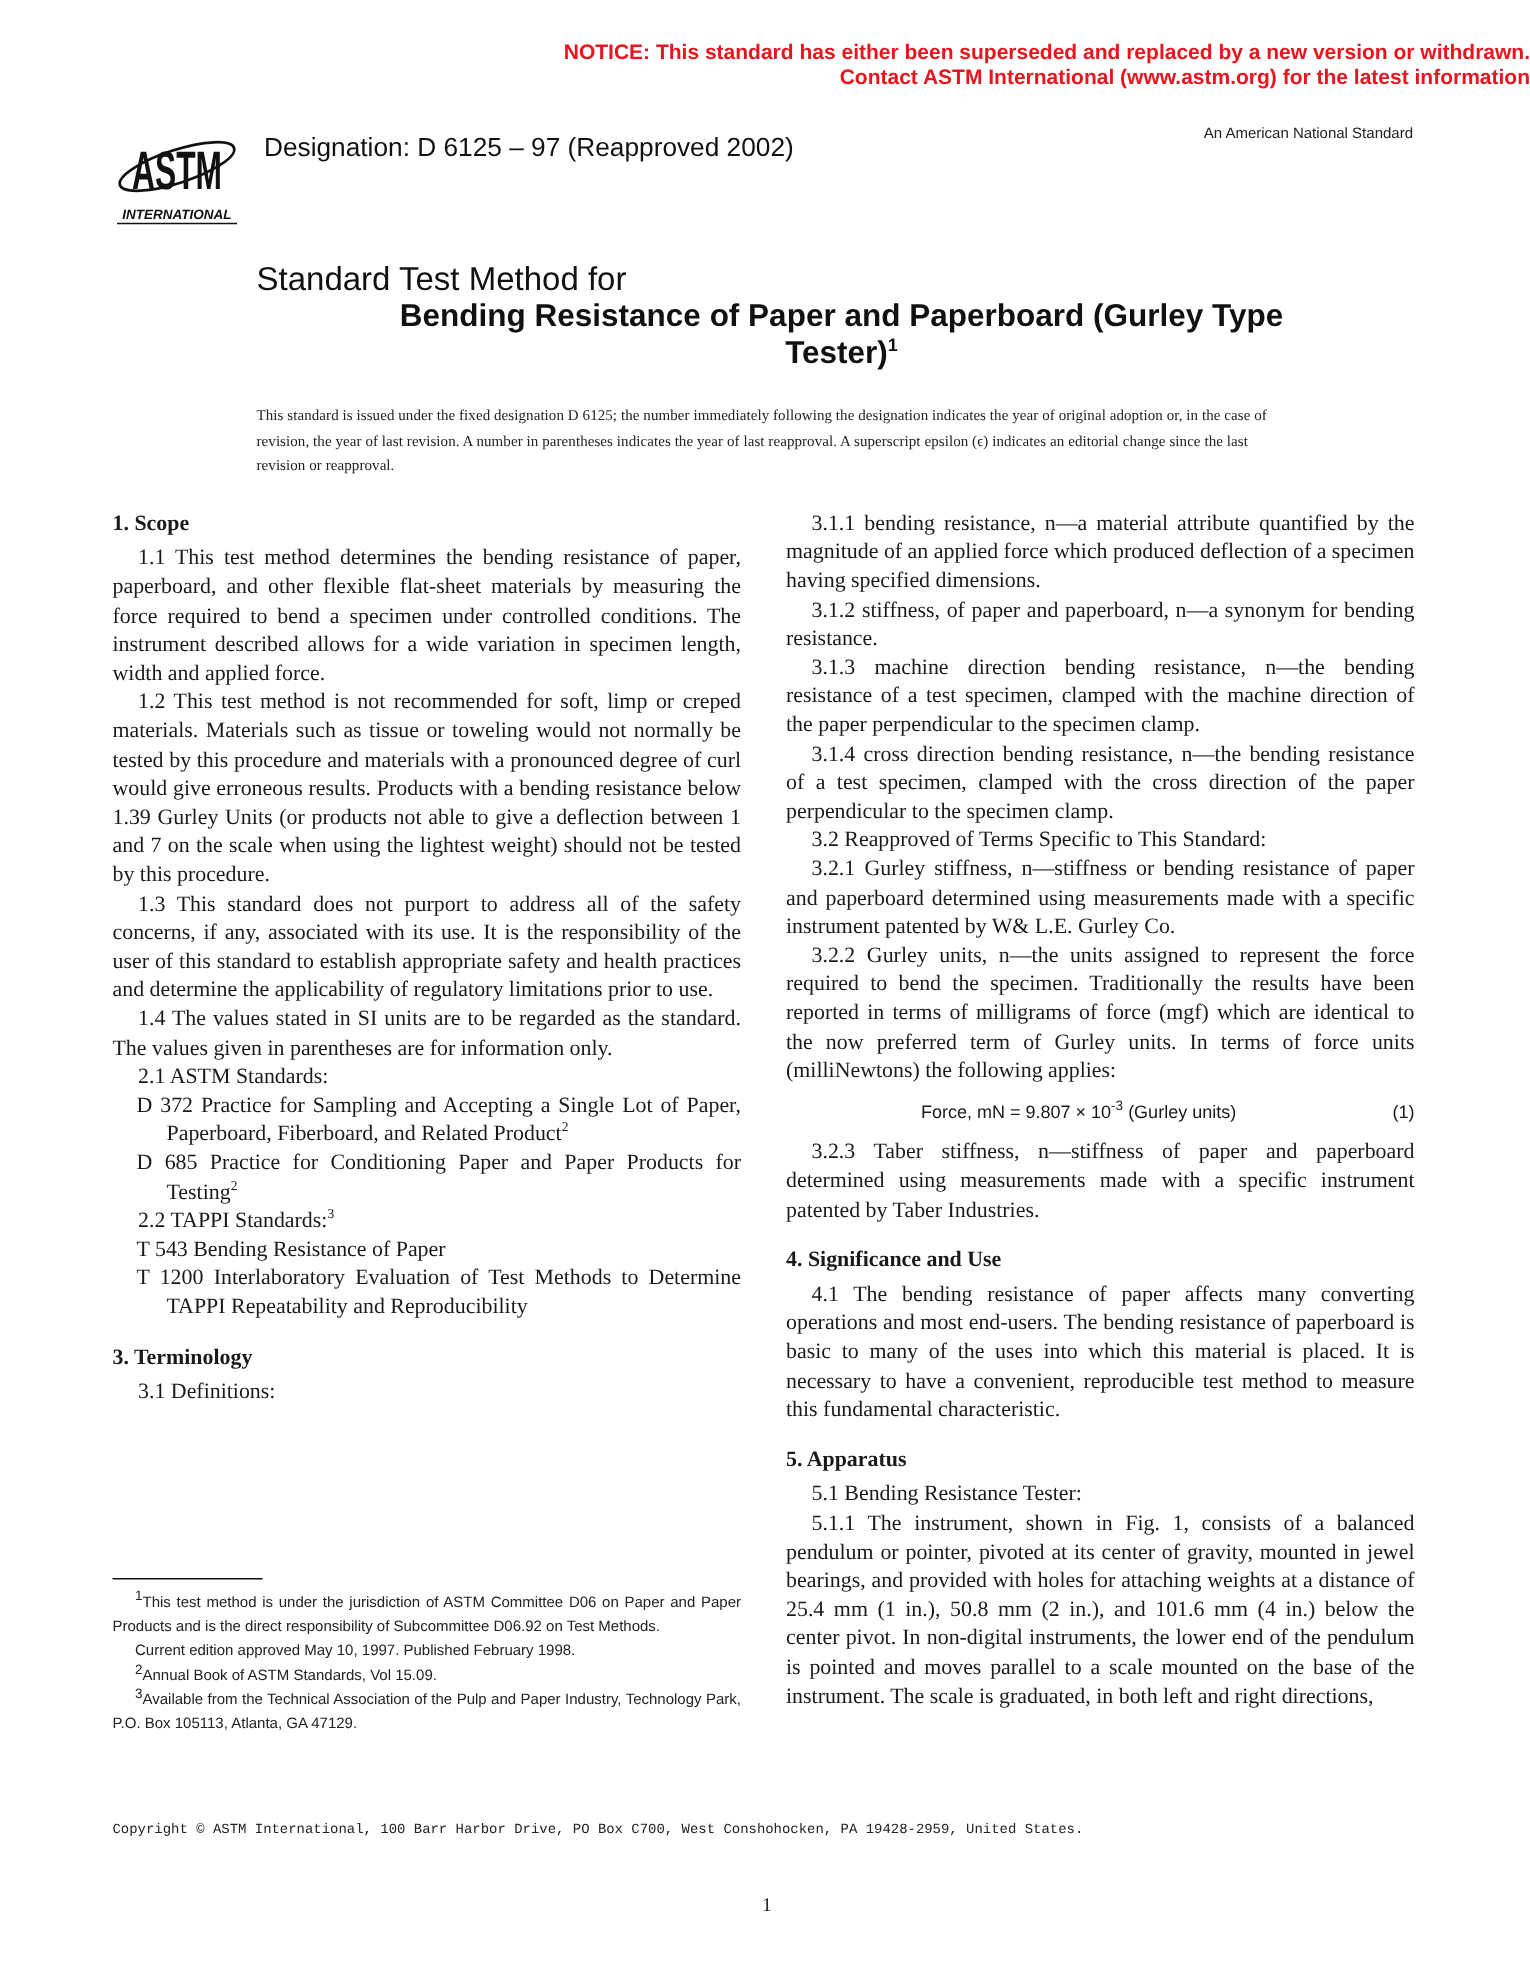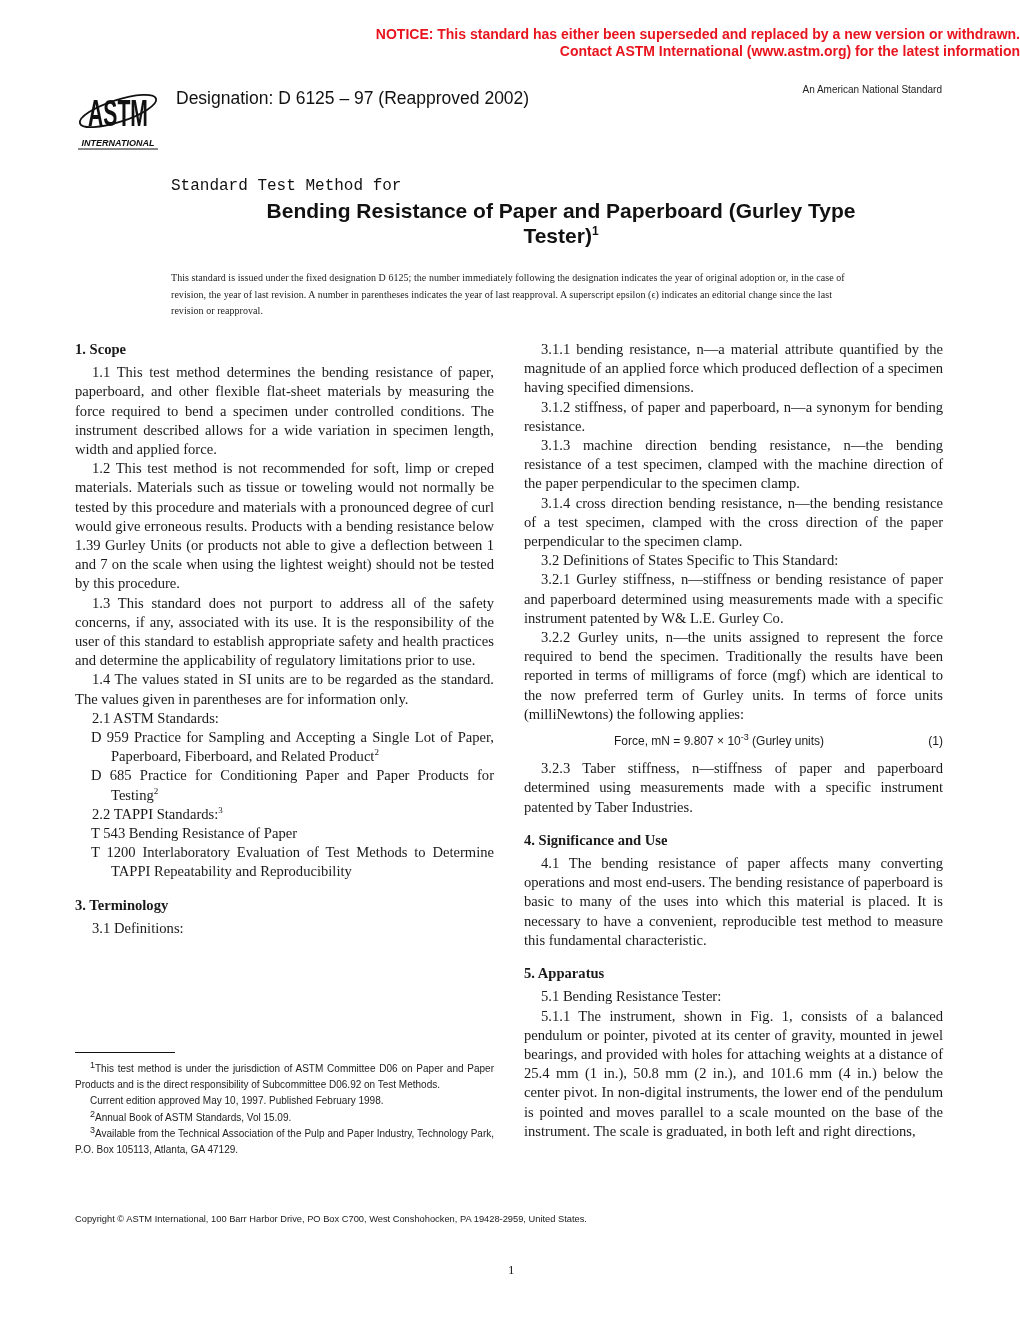--- a/index.html
+++ b/index.html
@@ -4,42 +4,42 @@
 <style>
   html, body { margin: 0; padding: 0; background: #ffffff; }
   body { width: 1020px; height: 1320px; position: relative; overflow: hidden; color: #1a1a1a; }
   .notice { position: absolute; top: 26px; left: 0; width: 1020px; text-align: right;
     font-family: "Liberation Sans", sans-serif; font-weight: bold; color: #e8141e; font-size: 14px; line-height: 17px; }
   .logo { position: absolute; left: 74px; top: 78px; width: 88px; height: 72px; }
   .designation { position: absolute; left: 176px; top: 88px; font-family: "Liberation Sans", sans-serif;
     font-size: 17.5px; color: #111; text-align: center; }
   .ans { position: absolute; right: 78px; top: 84px; font-family: "Liberation Sans", sans-serif; font-size: 10px; color: #222; }
   .title-block { position: absolute; left: 171px; top: 174px; width: 780px; font-family: "Liberation Sans", sans-serif; color: #111; }
-  .title-block .t1 { font-size: 16px; line-height: 24px; font-family: Liberation Mono, monospace; }
+  .title-block .t1 { font-size: 22px; line-height: 24px; }
   .title-block .t2 { font-size: 21px; line-height: 25px; font-weight: bold; text-align: center; }
   .title-block sup { font-size: 12px; }
   .issued { position: absolute; left: 171px; top: 270px; width: 690px; font-family: "Liberation Serif", serif;
     font-size: 10px; line-height: 16.5px; color: #222; letter-spacing: 0.05px; }
   .col { position: absolute; font-family: "Liberation Serif", serif; font-size: 14.6px; line-height: 19.2px; color: #1a1a1a; text-align: justify; }
   .col.left { left: 75px; top: 340px; width: 419px; }
   .col.right { left: 524px; top: 340px; width: 419px; }
   .h { font-weight: bold; margin: 0 0 4px 0; }
   .h.gap { margin-top: 14px; }
   p { margin: 0; text-indent: 17px; }
   .ref { padding-left: 36px; text-indent: -20px; margin: 0; text-align: justify; }
   .sub { margin: 0; padding-left: 17px; }
   .it { }
   sup { font-size: 9px; line-height: 0; }
   .eq { display: flex; justify-content: space-between; font-family: "Liberation Sans", sans-serif; font-size: 12px;
     margin: 8px 0 8px 0; padding-left: 90px; }
   .fnrule { position: absolute; left: 75px; top: 1052px; width: 100px; border-top: 1px solid #111; }
   .footnotes { position: absolute; left: 75px; top: 1061px; width: 419px; font-family: "Liberation Sans", sans-serif;
     font-size: 10px; line-height: 16.2px; color: #222; text-align: justify; }
   .footnotes p { text-indent: 15px; }
-  .copyright { position: absolute; left: 75px; top: 1214px; font-family: Liberation Sans, sans-serif; font-size: 9.3px; color: #222; }
+  .copyright { position: absolute; left: 75px; top: 1214px; font-family: Liberation Mono, monospace; font-size: 9.3px; color: #222; }
   .pagenum { position: absolute; left: 508px; top: 1262px; font-family: "Liberation Serif", serif; font-size: 13px; color: #222; }
 </style>
 </head>
 <body>
 
 <div class="notice">
   <div>NOTICE: This standard has either been superseded and replaced by a new version or withdrawn.</div>
   <div>Contact ASTM International (www.astm.org) for the latest information</div>
 </div>
 
@@ -64,36 +64,36 @@
 <div class="issued">This standard is issued under the fixed designation D 6125; the number immediately following the designation indicates the year of original adoption or, in the case of revision, the year of last revision. A number in parentheses indicates the year of last reapproval. A superscript epsilon (ϵ) indicates an editorial change since the last revision or reapproval.</div>
 
 <div class="col left">
   <div class="h">1.  Scope</div>
   <p>1.1  This test method determines the bending resistance of paper, paperboard, and other flexible flat-sheet materials by measuring the force required to bend a specimen under controlled conditions. The instrument described allows for a wide variation in specimen length, width and applied force.</p>
   <p>1.2  This test method is not recommended for soft, limp or creped materials. Materials such as tissue or toweling would not normally be tested by this procedure and materials with a pronounced degree of curl would give erroneous results. Products with a bending resistance below 1.39 Gurley Units (or products not able to give a deflection between 1 and 7 on the scale when using the lightest weight) should not be tested by this procedure.</p>
   <p><span>1.3 </span><span class="it">This standard does not purport to address all of the safety concerns, if any, associated with its use. It is the responsibility of the user of this standard to establish appropriate safety and health practices and determine the applicability of regulatory limitations prior to use.</span></p>
   <p>1.4  The values stated in SI units are to be regarded as the standard. The values given in parentheses are for information only.</p>
 
   <div class="sub"><span>2.1 </span><span class="it">ASTM Standards:</span></div>
-  <div class="ref"><span>D 959  Practice for Sampling and Accepting a Single Lot of Paper, Paperboard, Fiberboard, and Related Product</span><sup>2</sup></div>
+  <div class="ref"><span>D 372  Practice for Sampling and Accepting a Single Lot of Paper, Paperboard, Fiberboard, and Related Product</span><sup>2</sup></div>
   <div class="ref"><span>D 685  Practice for Conditioning Paper and Paper Products for Testing</span><sup>2</sup></div>
   <div class="sub"><span>2.2  </span><span class="it">TAPPI Standards:</span><sup>3</sup></div>
   <div class="ref">T 543  Bending Resistance of Paper</div>
   <div class="ref">T 1200  Interlaboratory Evaluation of Test Methods to Determine TAPPI Repeatability and Reproducibility</div>
 
   <div class="h gap">3.  Terminology</div>
   <div class="sub"><span>3.1  </span><span class="it">Definitions:</span></div>
 </div>
 
 <div class="col right">
   <p><span>3.1.1 </span><span class="it">bending resistance, n</span><span>—a material attribute quantified by the magnitude of an applied force which produced deflection of a specimen having specified dimensions.</span></p>
   <p><span>3.1.2 </span><span class="it">stiffness, of paper and paperboard, n</span><span>—a synonym for bending resistance.</span></p>
   <p><span>3.1.3 </span><span class="it">machine direction bending resistance, n</span><span>—the bending resistance of a test specimen, clamped with the machine direction of the paper perpendicular to the specimen clamp.</span></p>
   <p><span>3.1.4 </span><span class="it">cross direction bending resistance, n</span><span>—the bending resistance of a test specimen, clamped with the cross direction of the paper perpendicular to the specimen clamp.</span></p>
-  <p><span>3.2  </span><span class="it">Definitions of States Specific to This Standard:</span></p>
+  <p><span>3.2  </span><span class="it">Reapproved of Terms Specific to This Standard:</span></p>
   <p><span>3.2.1 </span><span class="it">Gurley stiffness, n</span><span>—stiffness or bending resistance of paper and paperboard determined using measurements made with a specific instrument patented by W&amp; L.E. Gurley Co.</span></p>
   <p><span>3.2.2 </span><span class="it">Gurley units, n</span><span>—the units assigned to represent the force required to bend the specimen. Traditionally the results have been reported in terms of milligrams of force (mgf) which are identical to the now preferred term of Gurley units. In terms of force units (milliNewtons) the following applies:</span></p>
   <div class="eq">
     <span><span>Force, mN = 9.807 × 10</span><sup>-3</sup><span> (Gurley units)</span></span>
     <span>(1)</span>
   </div>
   <p><span>3.2.3 </span><span class="it">Taber stiffness, n</span><span>—stiffness of paper and paperboard determined using measurements made with a specific instrument patented by Taber Industries.</span></p>
 
   <div class="h gap">4.  Significance and Use</div>
   <p>4.1  The bending resistance of paper affects many converting operations and most end-users. The bending resistance of paperboard is basic to many of the uses into which this material is placed. It is necessary to have a convenient, reproducible test method to measure this fundamental characteristic.</p>

